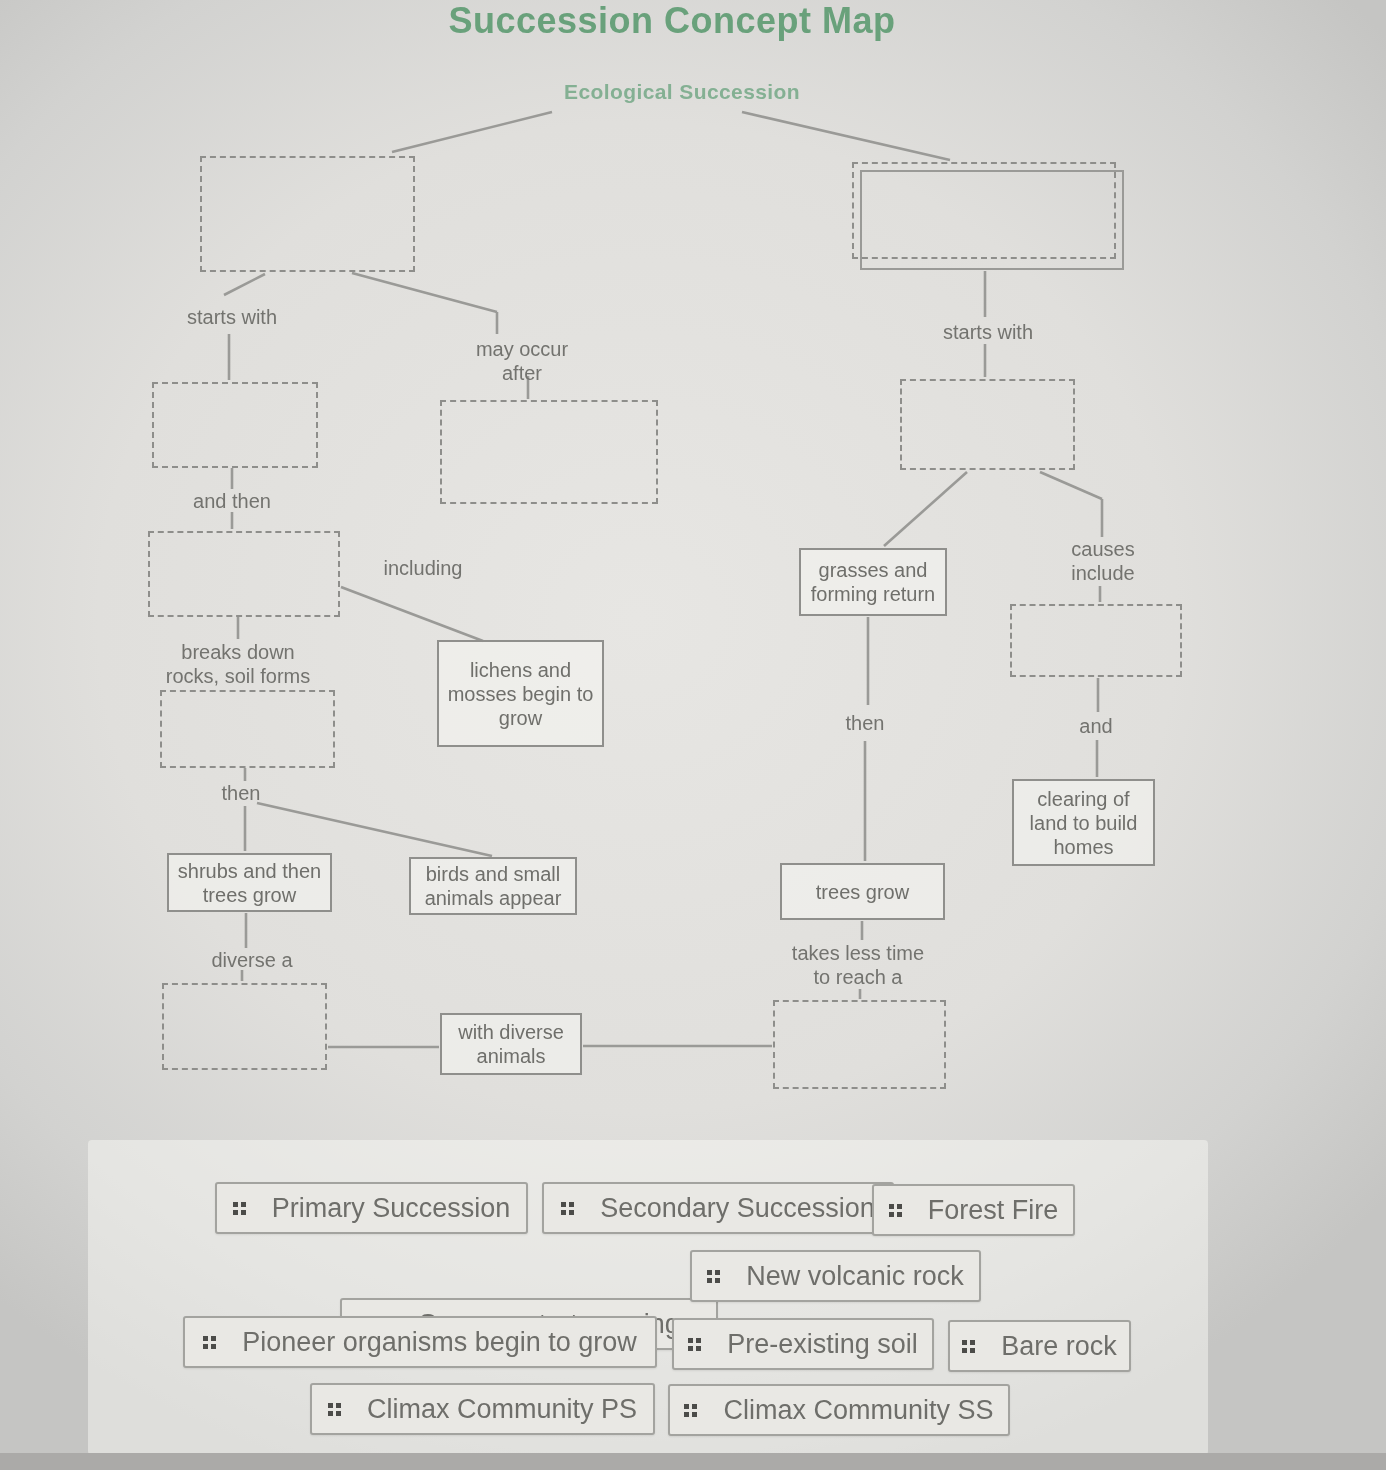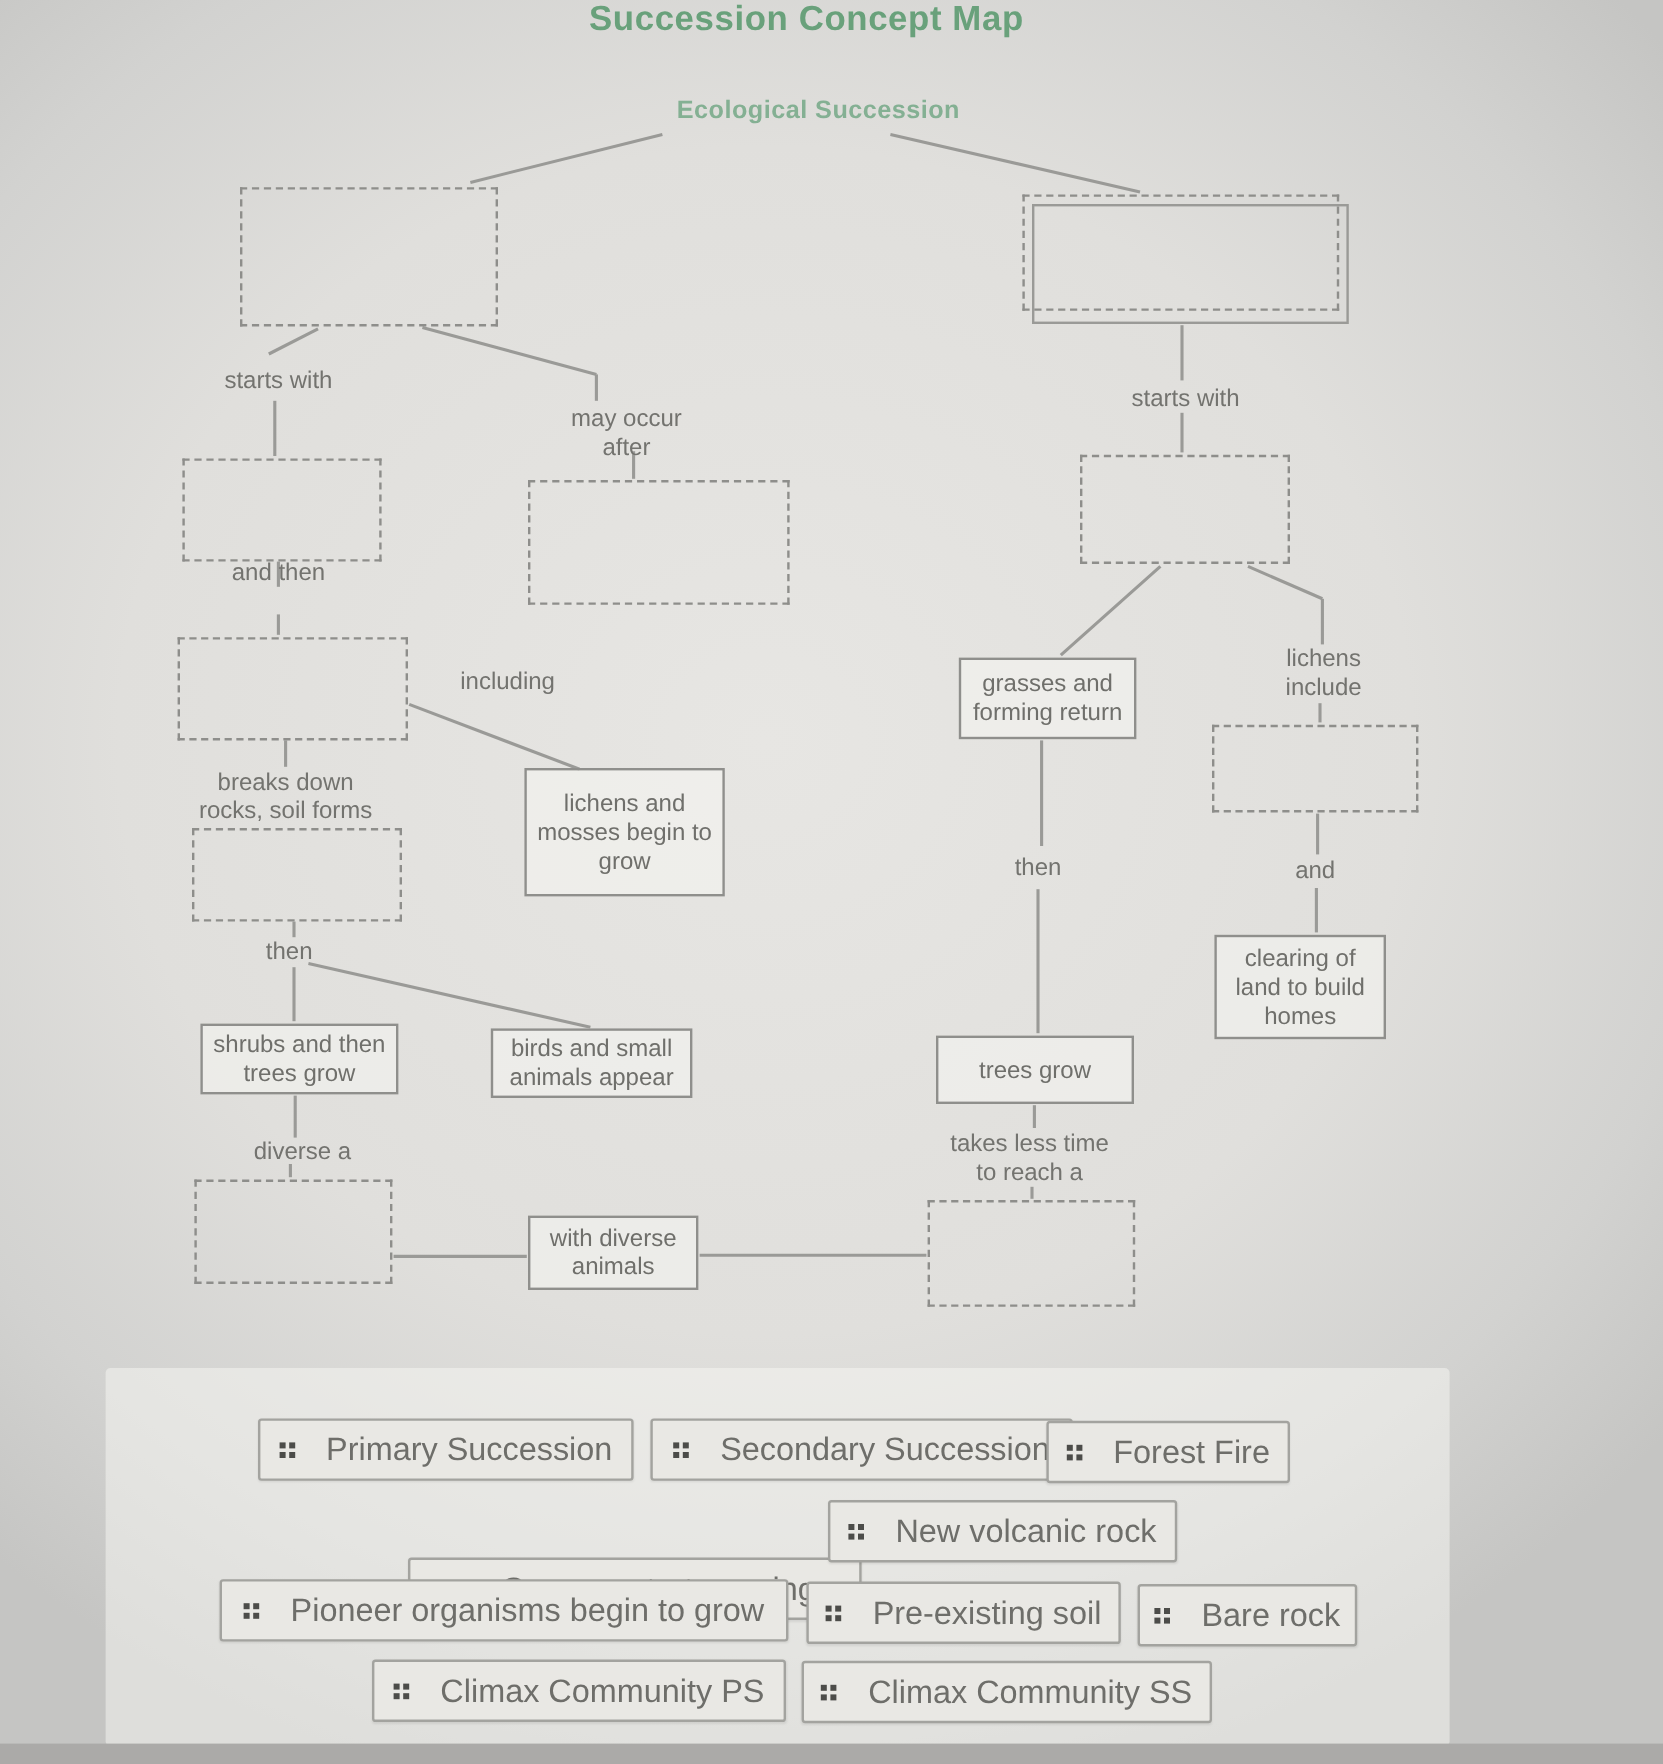--- a/index.html
+++ b/index.html
@@ -5,21 +5,21 @@
   html,body{margin:0;padding:0;background:#bfbfbd;}
   .screen{
     position:relative;width:1386px;height:1470px;overflow:hidden;
     font-family:"Liberation Sans", sans-serif;
     background:radial-gradient(ellipse 980px 900px at 46% 42%, #e7e6e3 0%, #e0dfdc 55%, #d2d2d0 82%, #c5c5c3 100%);
   }
   .lines{position:absolute;left:0;top:0;}
   .lines line{stroke:#9a9a97;stroke-width:2.6;}
   .page-title{
     position:absolute;transform:translateX(-50%);
-    font-weight:bold;font-size:29px;color:#69a17b;letter-spacing:.5px;white-space:nowrap;
+    font-weight:bold;font-size:36px;color:#69a17b;letter-spacing:.5px;white-space:nowrap;
   }
   .root-label{
     position:absolute;transform:translateX(-50%);
     font-weight:bold;font-size:21px;color:#84b093;letter-spacing:.4px;white-space:nowrap;
   }
   .edge-label{
     position:absolute;transform:translateX(-50%);
     font-size:20px;color:#73736f;text-align:center;line-height:1.18;white-space:pre-line;
   }
   .node{
@@ -87,28 +87,28 @@
     <line x1="862" y1="921" x2="862" y2="940"></line>
     <line x1="860" y1="989" x2="860" y2="999"></line>
   </svg>
 
   <div class="page-title" style="left:672px;top:0px">Succession Concept Map</div>
   <div class="root-label" style="left:682px;top:80px">Ecological Succession</div>
 
   <div class="edge-label" style="left:232px;top:306px">starts with</div>
   <div class="edge-label" style="left:522px;top:338px">may occur
 after</div>
-  <div class="edge-label" style="left:232px;top:466px">and then</div>
+  <div class="edge-label" style="left:232px;top:490px">and then</div>
   <div class="edge-label" style="left:423px;top:557px">including</div>
   <div class="edge-label" style="left:238px;top:641px">breaks down
 rocks, soil forms</div>
   <div class="edge-label" style="left:241px;top:782px">then</div>
   <div class="edge-label" style="left:252px;top:949px">diverse a</div>
   <div class="edge-label" style="left:988px;top:321px">starts with</div>
-  <div class="edge-label" style="left:1103px;top:538px">lichens
+  <div class="edge-label" style="left:1103px;top:538px">causes
 include</div>
   <div class="edge-label" style="left:865px;top:712px">then</div>
   <div class="edge-label" style="left:1096px;top:715px">and</div>
   <div class="edge-label" style="left:858px;top:942px">takes less time
 to reach a</div>
 
   <div class="node" style="left:437px;top:640px;width:167px;height:107px">lichens and
 mosses begin to
 grow</div>
   <div class="node" style="left:167px;top:853px;width:165px;height:59px">shrubs and then

